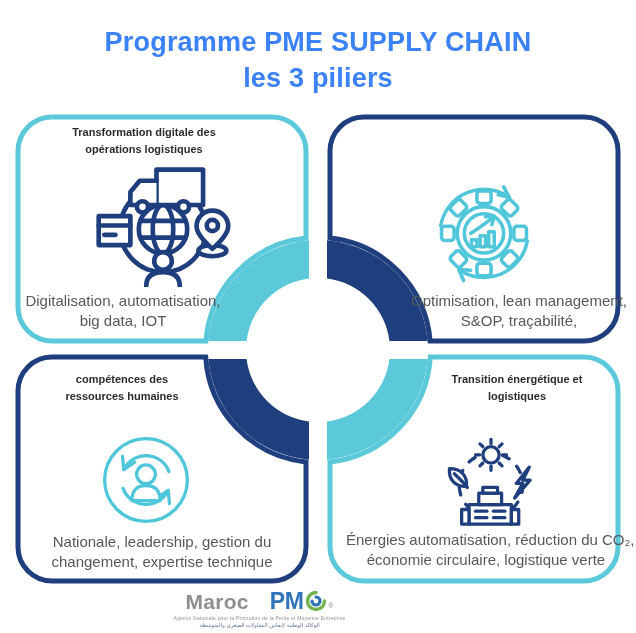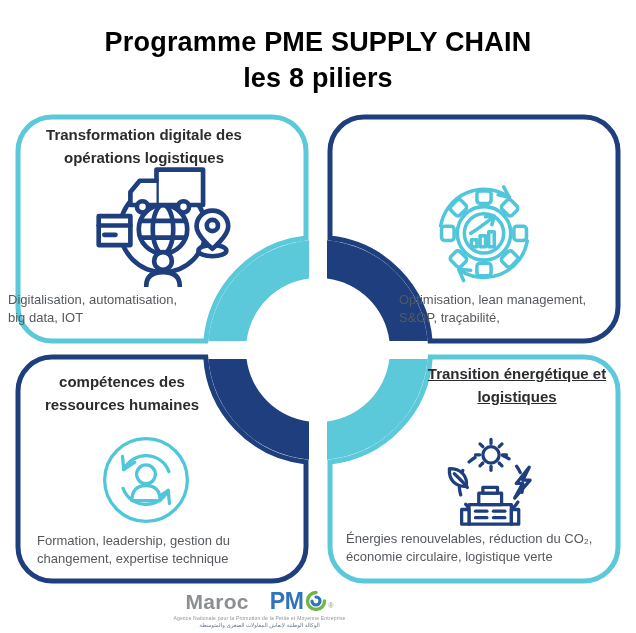--- a/index.html
+++ b/index.html
@@ -4,54 +4,54 @@
 <style>
   html,body{margin:0;padding:0;background:#fff;}
   #stage{
     position:relative;width:636px;height:633px;background:#fff;overflow:hidden;
     font-family:"Liberation Sans",sans-serif;
   }
   .abs{position:absolute;}
   
   .main-title{
     left:0;top:24px;width:636px;text-align:center;
-    font-weight:bold;font-size:27px;line-height:36px;color:#000000;
+    font-weight:bold;font-size:27px;line-height:36px;color:#3b82f6;
     letter-spacing:0.2px;
   }
   .title-line{white-space:nowrap;}
   
   .base-svg{left:0;top:0;}
   
   .card-title{
-    text-align:center;font-weight:bold;font-size:15px;line-height:1.5;
+    text-align:center;font-weight:bold;font-size:11px;line-height:1.5;
     color:#2b2c2e;
   }
   .card-title .title-line{white-space:nowrap;}
   .card-subtext{
-    font-size:13px;line-height:1.35;color:#55595e;
+    text-align:center;font-size:15px;line-height:1.35;color:#55595e;
   }
   .card-subtext .subtext-line{white-space:nowrap;}
   
   .footer{left:0;top:587px;width:519px;text-align:center;}
   .logo-row{display:inline-flex;align-items:baseline;gap:1px;line-height:1;}
   .logo-maroc{font-size:21px;font-weight:bold;color:#8b8f92;letter-spacing:0.3px;}
   .logo-pm{font-size:23px;font-weight:bold;color:#2f73b9;letter-spacing:-0.5px;margin-left:20px;}
   .logo-swirl{position:relative;top:3px;margin-left:1px;}
   .logo-reg{font-size:7px;color:#8b8f92;position:relative;top:-1px;}
   .logo-tagline{margin-top:2px;font-size:5px;color:#8e9296;letter-spacing:0.2px;}
   .logo-arabic{margin-top:1px;font-size:5.5px;color:#64788f;}
 </style>
 </head>
 <body>
 
 <div id="stage">
 
   <div class="abs main-title">
     <div class="title-line">Programme PME SUPPLY CHAIN</div>
-    <div class="title-line">les 8 piliers</div>
+    <div class="title-line">les 3 piliers</div>
   </div>
 
   <svg class="abs base-svg" width="636" height="633" viewBox="0 0 636 633">
 
     <path d="M52,117 H272 A34,34 0 0 1 306,151 V238.1 A112.5,112.5 0 0 0 205.9,341 H52 A34,34 0 0 1 18,307 V151 A34,34 0 0 1 52,117 Z" fill="#ffffff" stroke="#5bc9da" stroke-width="5"></path>
 
     <path d="M364,117 H584 A34,34 0 0 1 618,151 V307 A34,34 0 0 1 584,341 H430.1 A112.5,112.5 0 0 0 330,238.1 V151 A34,34 0 0 1 364,117 Z" fill="#ffffff" stroke="#1e3e7d" stroke-width="5"></path>
 
     <path d="M52,357 H205.7 A112.5,112.5 0 0 0 306,461.9 V547 A34,34 0 0 1 272,581 H52 A34,34 0 0 1 18,547 V391 A34,34 0 0 1 52,357 Z" fill="#ffffff" stroke="#1e3e7d" stroke-width="5"></path>
 
@@ -134,25 +134,25 @@
       <circle cx="50" cy="50" r="44"></circle>
       <path d="M74.4 41.1 A26 26 0 0 0 26.4 39"></path>
       <path d="M25 25 L26.4 39 L38 31"></path>
       <path d="M25.6 58.9 A26 26 0 0 0 73.6 61"></path>
       <path d="M75 75 L73.6 61 L62 69"></path>
       <circle cx="50" cy="44" r="10" fill="#ffffff"></circle>
       <path d="M35 72 C35 60 41 56 50 56 C59 56 65 60 65 72 Z" fill="#ffffff"></path>
     </g>
   </svg>
   <div class="abs card-subtext" style="left:37px;top:532px;width:250px;">
-    <div class="subtext-line">Formation, leadership, gestion du</div>
+    <div class="subtext-line">Nationale, leadership, gestion du</div>
     <div class="subtext-line">changement, expertise technique</div>
   </div>
 
-  <div class="abs card-title" style="left:407px;top:363px;width:220px;text-decoration:underline;">
+  <div class="abs card-title" style="left:407px;top:371px;width:220px;">
     <div class="title-line">Transition énergétique et</div>
     <div class="title-line">logistiques</div>
   </div>
   <svg class="abs" style="left:438px;top:436px;" width="106" height="94" viewBox="0 0 130 115">
     <g fill="none" stroke="#1e3e7d" stroke-width="4" stroke-linecap="round" stroke-linejoin="round">
       <circle cx="65" cy="60" r="39" stroke-dasharray="9 13"></circle>
       <circle cx="65" cy="23" r="10" fill="#ffffff"></circle>
       <line x1="65" y1="9" x2="65" y2="4"></line>
       <line x1="65" y1="37" x2="65" y2="42"></line>
       <line x1="79" y1="23" x2="84" y2="23"></line>
@@ -169,21 +169,21 @@
       <rect x="55" y="63" width="18" height="7" fill="#ffffff"></rect>
       <rect x="29" y="90" width="9" height="18" fill="#ffffff"></rect>
       <rect x="90" y="90" width="9" height="18" fill="#ffffff"></rect>
       <line x1="46" y1="92" x2="60" y2="92"></line>
       <line x1="46" y1="100" x2="60" y2="100"></line>
       <line x1="68" y1="92" x2="82" y2="92"></line>
       <line x1="68" y1="100" x2="82" y2="100"></line>
     </g>
   </svg>
   <div class="abs card-subtext" style="left:346px;top:530px;width:280px;">
-    <div class="subtext-line">Énergies renouvelables, réduction du CO₂,</div>
+    <div class="subtext-line">Énergies automatisation, réduction du CO₂,</div>
     <div class="subtext-line">économie circulaire, logistique verte</div>
   </div>
 
   <div class="abs footer">
     <div class="logo-row">
       <span class="logo-maroc">Maroc</span>
       <span class="logo-pm">PM</span>
       <svg class="logo-swirl" width="22" height="22" viewBox="0 0 22 22">
         <path d="M11 2.5 A8.5 8.5 0 1 0 19.5 11" fill="none" stroke="#6fb54b" stroke-width="3.4" stroke-linecap="round"></path>
         <path d="M11 7 A4 4 0 1 1 7 11" fill="none" stroke="#2f73b9" stroke-width="3.2" stroke-linecap="round"></path>

